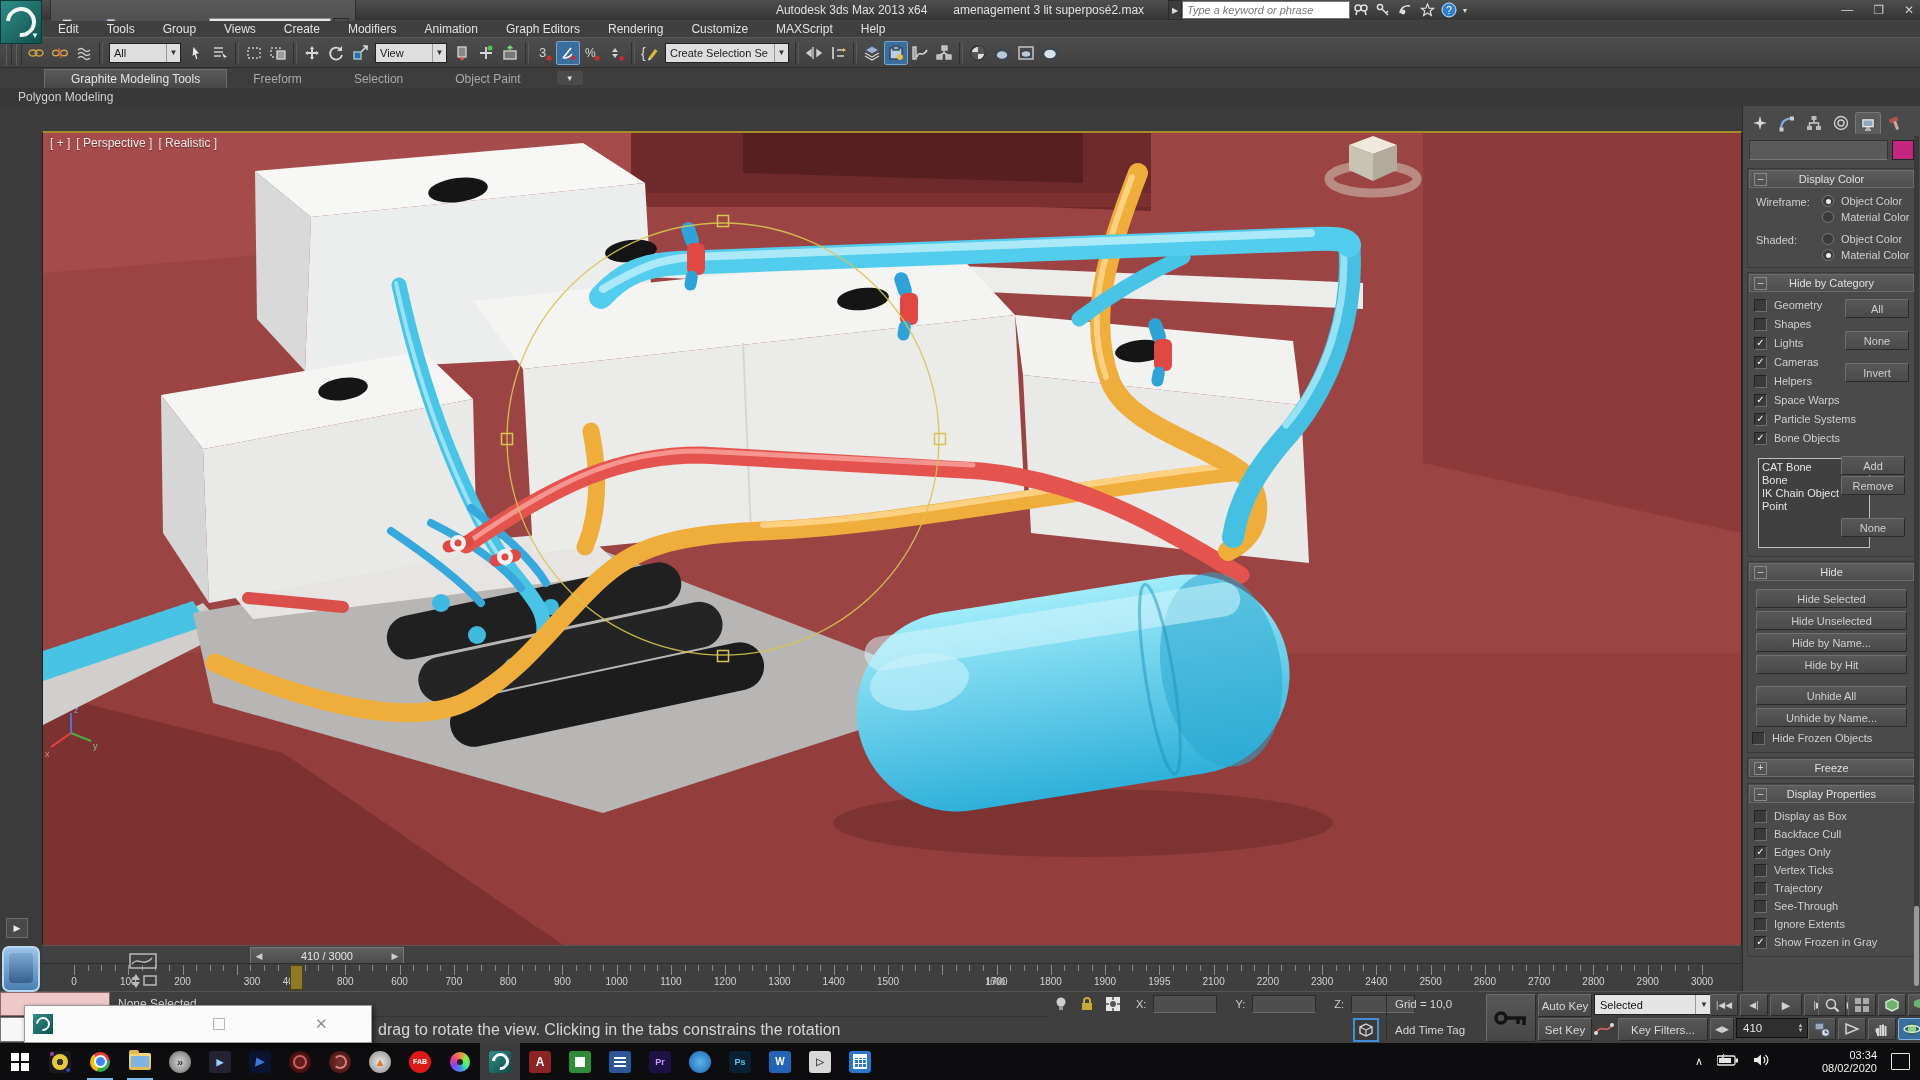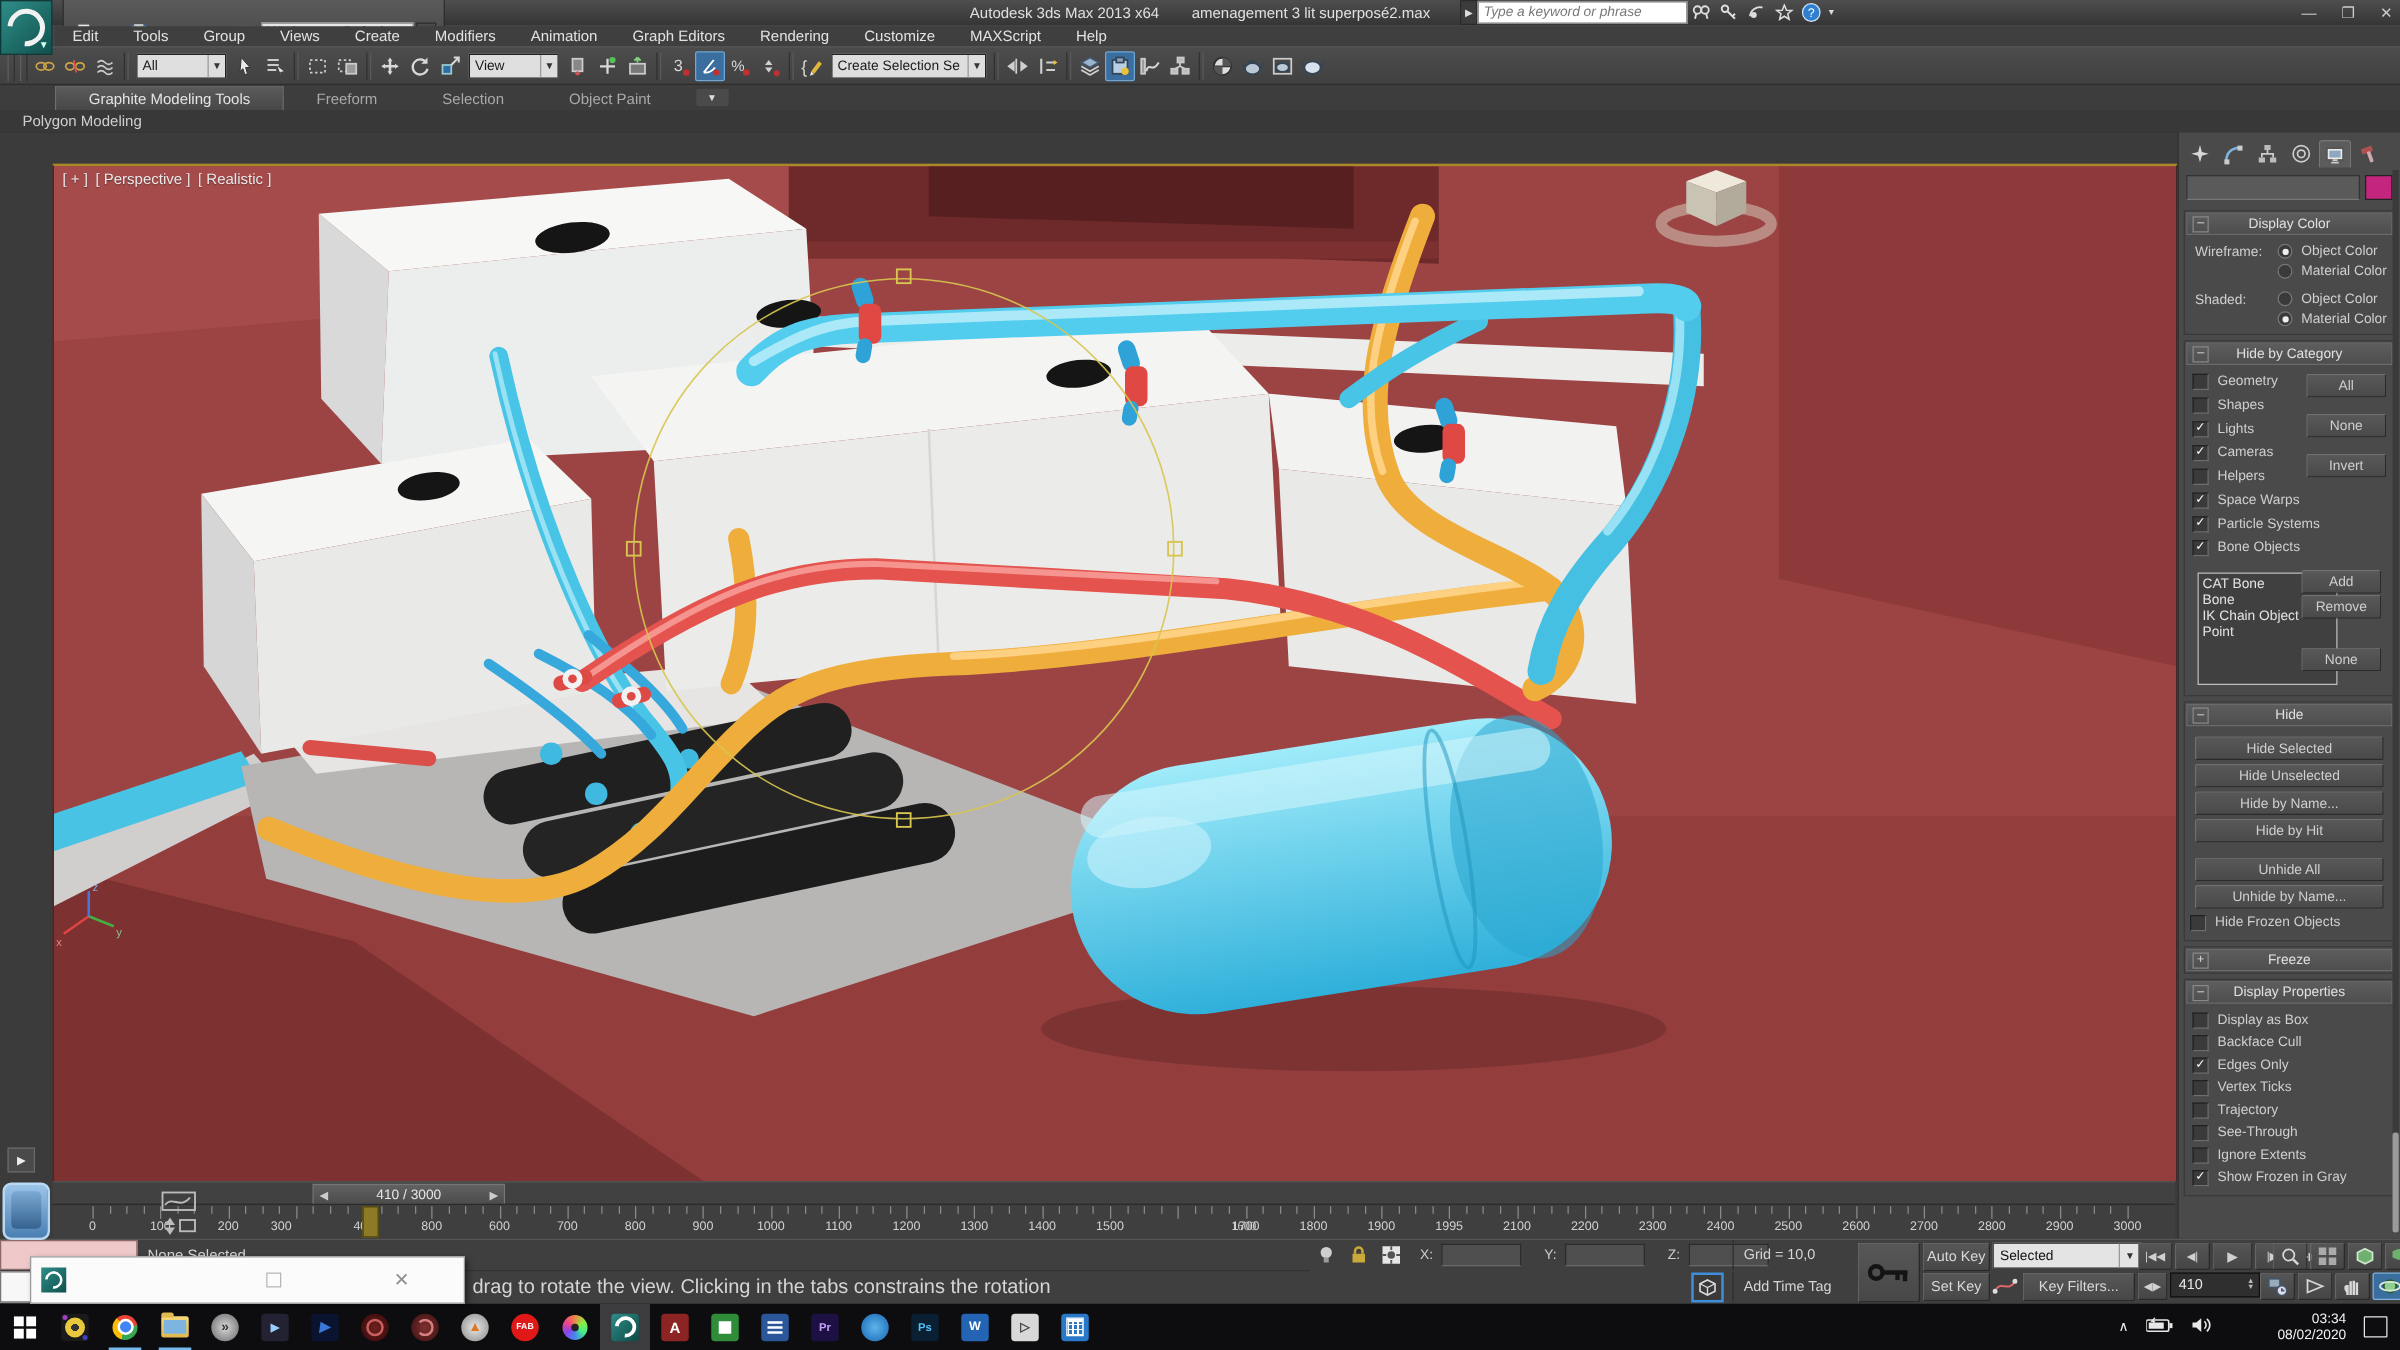--- a/index.html
+++ b/index.html
@@ -847,21 +847,21 @@
       <div class="ticklabel" style="left: 86.2667px;">100</div>
       <div class="tick" style="left: 99.8333px; height: 6px;"></div>
       <div class="tick" style="left: 113.4px; height: 6px;"></div>
       <div class="tick" style="left: 126.967px; height: 6px;"></div>
       <div class="tick" style="left: 140.533px; height: 10px;"></div>
       <div class="ticklabel" style="left: 140.533px;">200</div>
       <div class="tick" style="left: 154.1px; height: 6px;"></div>
       <div class="tick" style="left: 167.667px; height: 6px;"></div>
       <div class="tick" style="left: 181.233px; height: 6px;"></div>
       <div class="tick" style="left: 194.8px; height: 10px;"></div>
-      <div class="ticklabel" style="left: 183px;">300</div>
+      <div class="ticklabel" style="left: 210px;">300</div>
       <div class="tick" style="left: 208.367px; height: 6px;"></div>
       <div class="tick" style="left: 221.933px; height: 6px;"></div>
       <div class="tick" style="left: 235.5px; height: 6px;"></div>
       <div class="tick" style="left: 249.067px; height: 10px;"></div>
       <div class="ticklabel" style="left: 249.067px;">400</div>
       <div class="tick" style="left: 262.633px; height: 6px;"></div>
       <div class="tick" style="left: 276.2px; height: 6px;"></div>
       <div class="tick" style="left: 289.767px; height: 6px;"></div>
       <div class="tick" style="left: 303.333px; height: 10px;"></div>
       <div class="ticklabel" style="left: 303.333px;">800</div>

